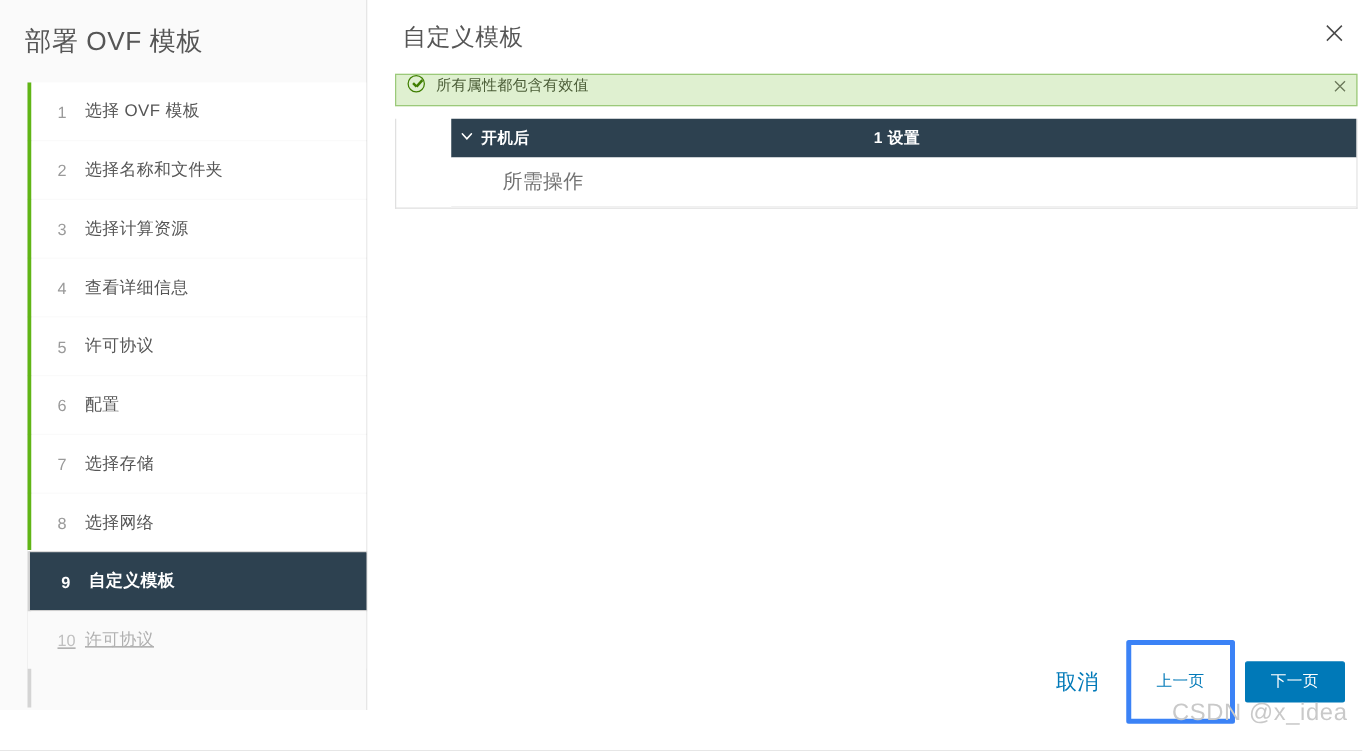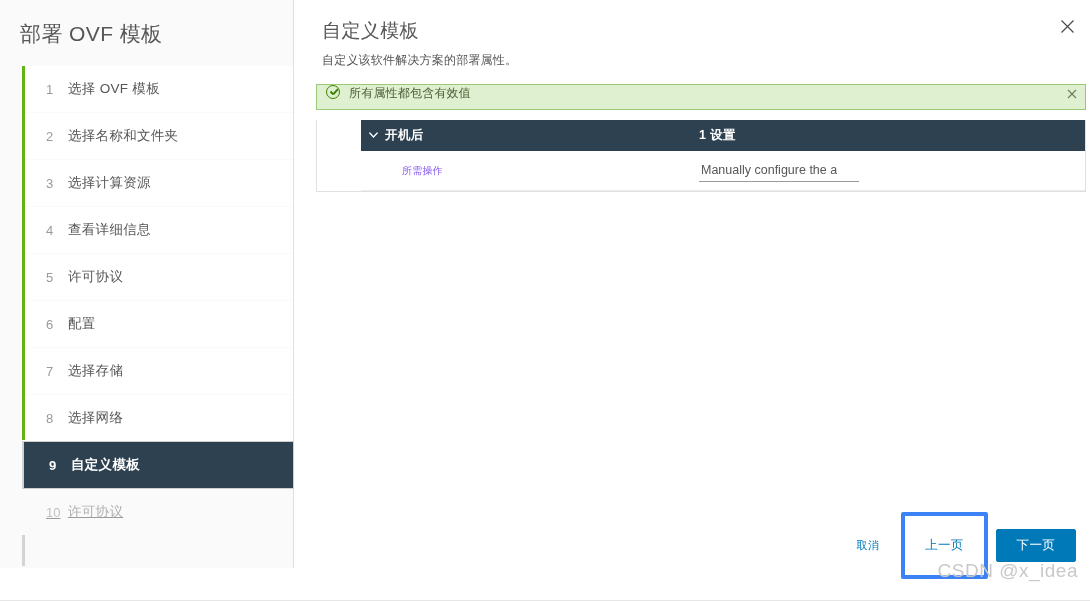--- a/index.html
+++ b/index.html
@@ -219,22 +219,22 @@
   .prop-row {
     height: 40px;
     display: flex;
     align-items: center;
     background: #ffffff;
     border-bottom: 1px solid #ececec;
   }
   .prop-row .pname {
     flex: 0 0 338px;
     padding-left: 41px;
-    font-size: 10px;
-    color: #8b5cf6;
+    font-size: 16px;
+    color: #737373;
     letter-spacing: 0.2px;
   }
   .prop-row .pval { flex: 1 1 auto; }
 
   .underline-input {
     width: 160px;
     border: none;
     border-bottom: 1px solid #9a9a9a;
     outline: none;
     background: transparent;
@@ -247,21 +247,21 @@
   
   .footer {
     position: absolute;
     right: 14px;
     bottom: 22px;
     display: flex;
     align-items: center;
     gap: 0px;
   }
   .btn-link {
-    font-size: 11px;
+    font-size: 17px;
     color: #0079b8;
     background: none;
     border: none;
     cursor: pointer;
     padding: 6px 16px;
     font-family: "Liberation Sans", "DejaVu Sans", sans-serif;
     letter-spacing: 0.3px;
   }
   .btn-outline {
     font-size: 12.5px;
@@ -368,21 +368,20 @@
         <span class="num">10</span>
         <span class="lbl">许可协议</span>
       </div>
     </div>
   </div>
 
   <div class="content">
 
     <div class="content-head">
       <div class="page-title">自定义模板</div>
-      <div class="page-sub">自定义该软件解决方案的部署属性。</div>
 
       <div class="close-btn">
         <svg width="15" height="15" viewBox="0 0 15 15" aria-hidden="true">
           <path d="M1.5 1.5 L13.5 13.5 M13.5 1.5 L1.5 13.5" stroke="#4a4a4a" stroke-width="1.2" fill="none"></path>
         </svg>
       </div>
     </div>
 
     <div class="banner">
       <span class="banner-icon"></span>
@@ -401,23 +400,20 @@
           <svg width="9" height="7" viewBox="0 0 9 7" aria-hidden="true">
             <path d="M0.8 1 L4.5 5 L8.2 1" stroke="#ffffff" stroke-width="1.3" fill="none" stroke-linecap="round"></path>
           </svg>
         </span>
         <span class="gname">开机后</span>
         <span class="gcount">1 设置</span>
       </div>
 
       <div class="prop-row">
         <span class="pname">所需操作</span>
-        <span class="pval">
-          <input class="underline-input" type="text" value="Manually configure the a" style="">
-        </span>
       </div>
     </div>
 
     <div class="footer">
       <button class="btn-link">取消</button>
       <button class="btn-outline">上一页</button>
       <button class="btn-primary">下一页</button>
     </div>
 
     <div class="watermark">CSDN @x_idea</div>

